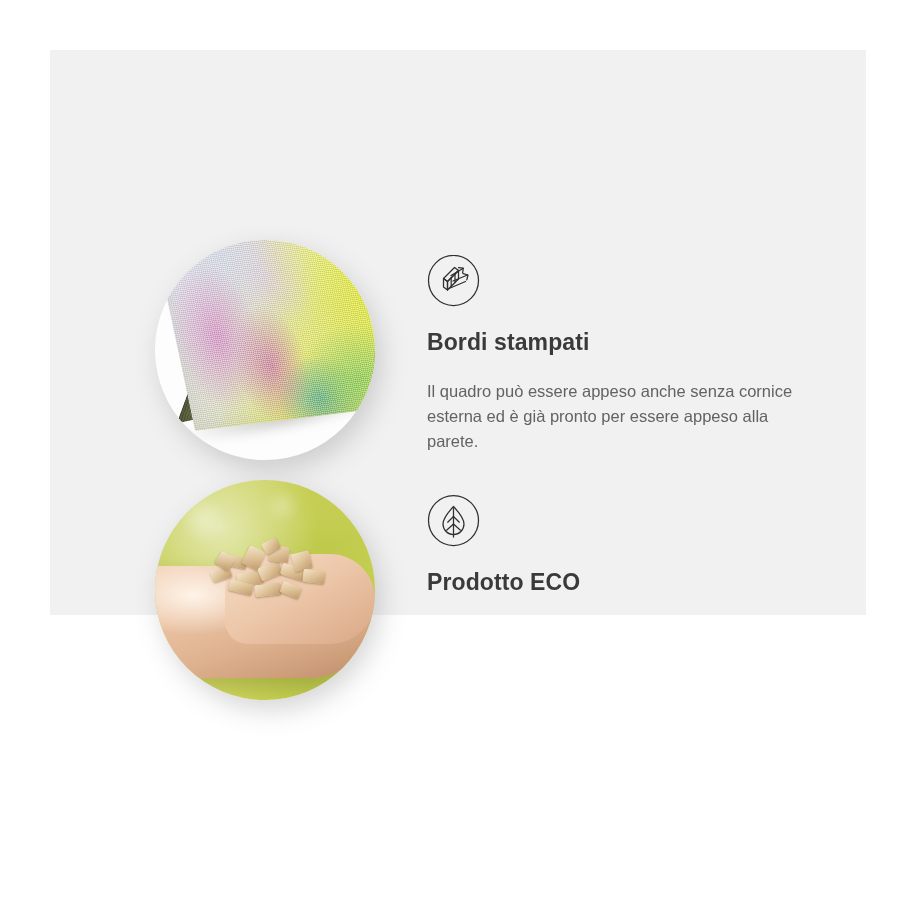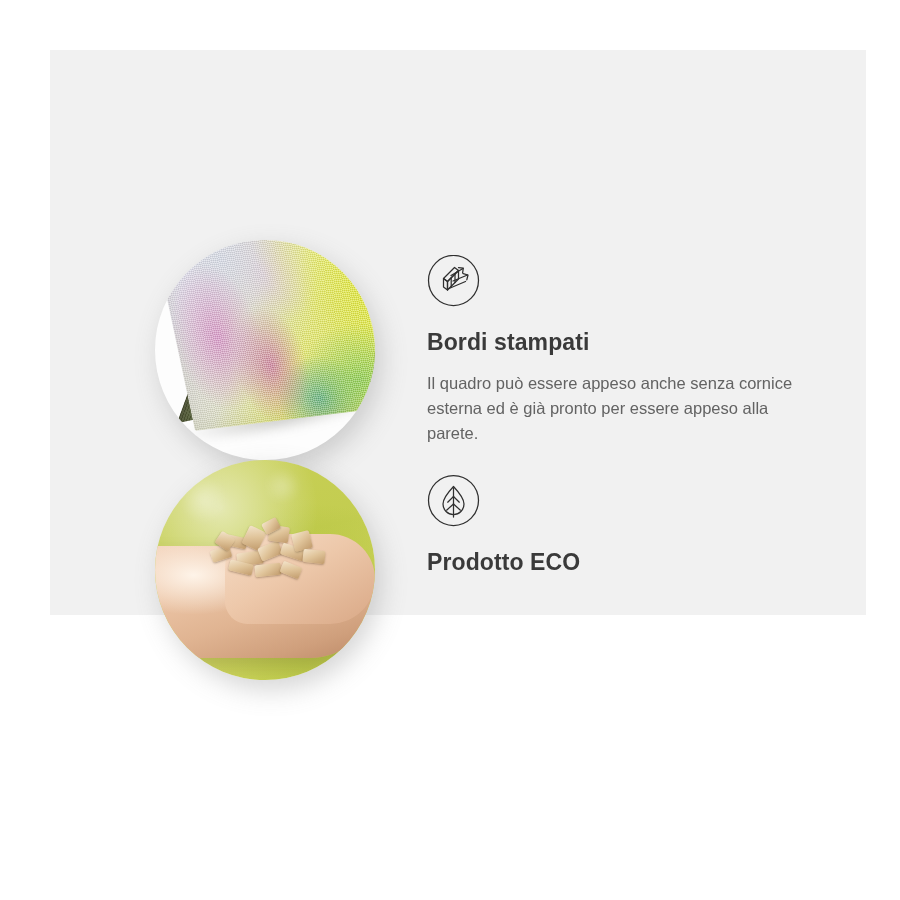--- a/index.html
+++ b/index.html
@@ -34,21 +34,21 @@
     padding-left: 16px;
   }
 
   
   .feature {
     position: absolute;
     left: 0;
     width: 800px;
   }
   .feature-a { top: 140px; height: 320px; }
-  .feature-b { top: 400px; height: 320px; }
+  .feature-b { top: 420px; height: 320px; }
 
   
   .media {
     position: absolute;
     width: 220px;
     height: 220px;
     border-radius: 50%;
     overflow: hidden;
   }
   .media-a {
@@ -188,21 +188,21 @@
 
   .feature-title {
     margin: 22px 0 0 0;
     font-size: 23px;
     font-weight: 700;
     letter-spacing: 0.1px;
     color: #3a3a3a;
     line-height: 1.2;
   }
   .feature-text {
-    margin: 14px 0 0 0;
+    margin: 22px 0 0 0;
     font-size: 16.5px;
     line-height: 25px;
     color: #636363;
     max-width: 366px;
     font-weight: 400;
   }
 </style>
 </head>
 <body>
 

